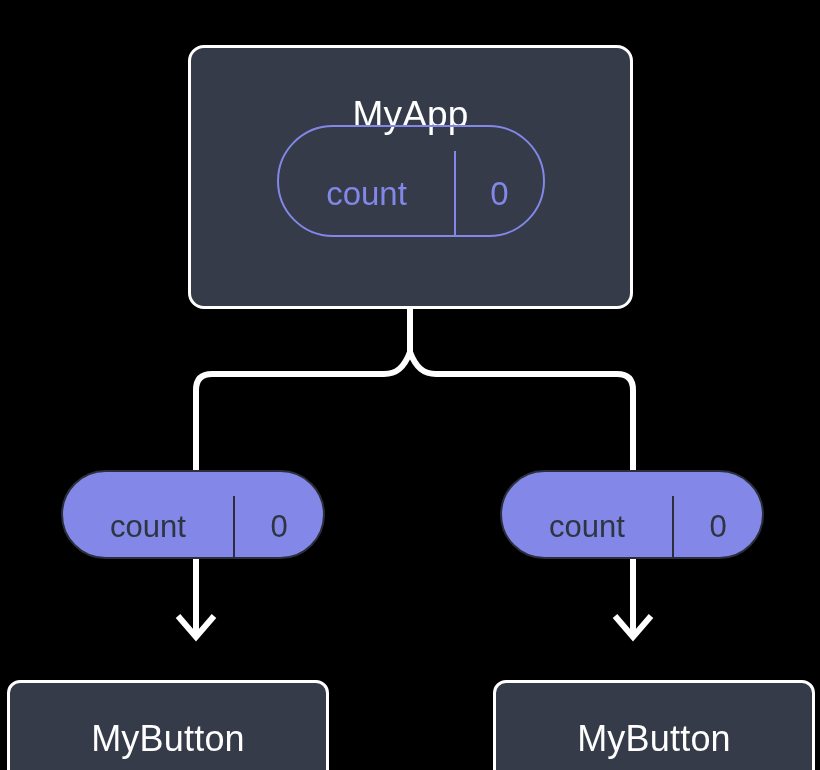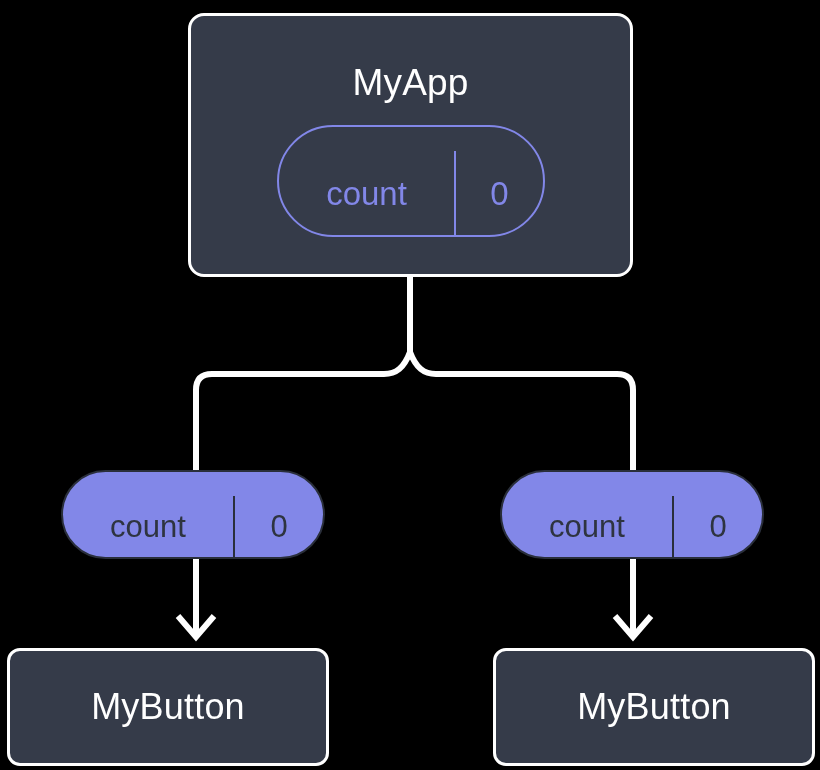--- a/index.html
+++ b/index.html
@@ -31,20 +31,21 @@
   
   .node-box {
     position: absolute;
     box-sizing: border-box;
     background: #353B49;
     border: 3px solid #FFFFFF;
     border-radius: 14px;
     display: flex;
     flex-direction: column;
     align-items: center;
+    margin-top: 32px;
   }
   .node-title {
     color: #FFFFFF;
     font-size: 37px;
     font-weight: 400;
     letter-spacing: 0.2px;
     line-height: 1;
     white-space: nowrap;
   }
 

